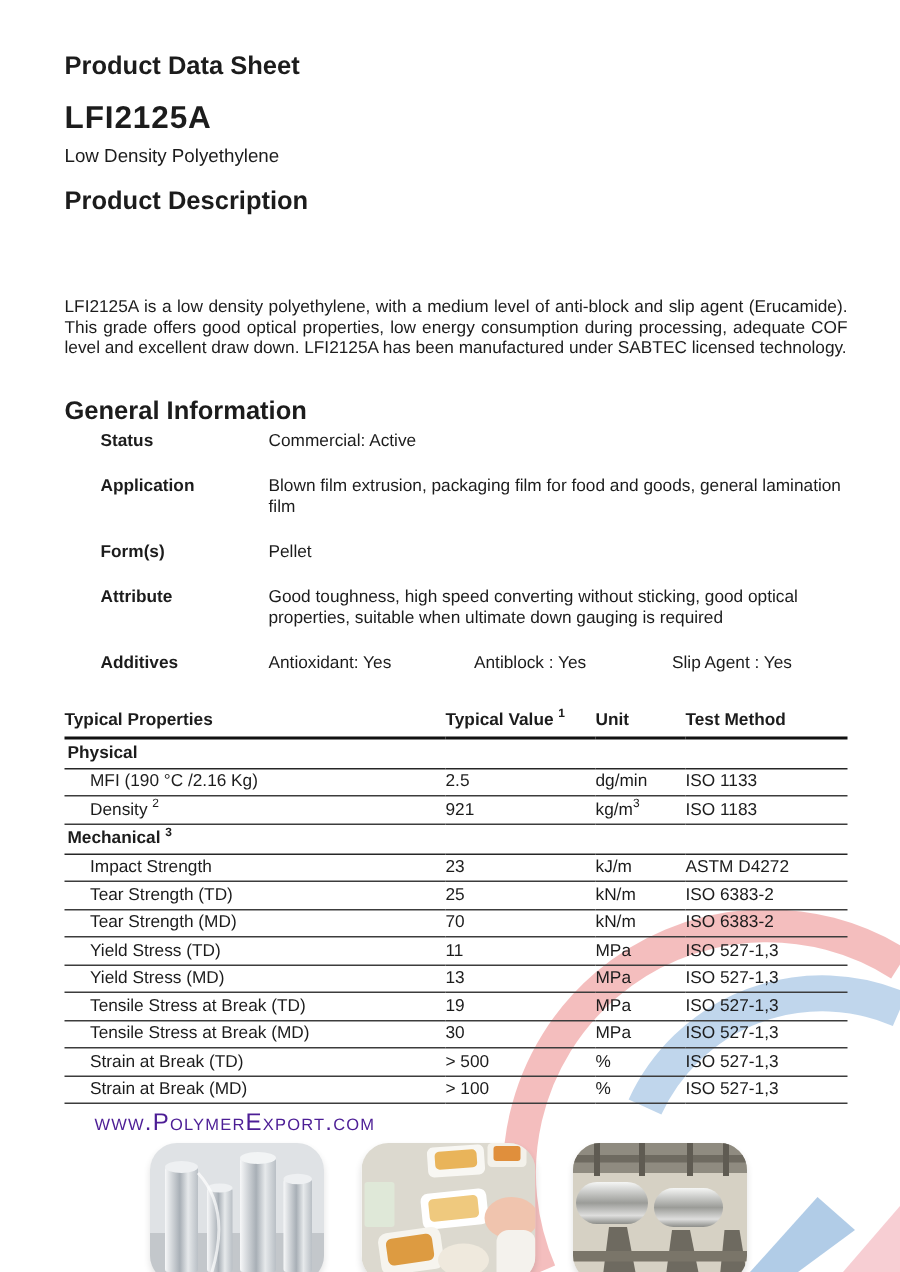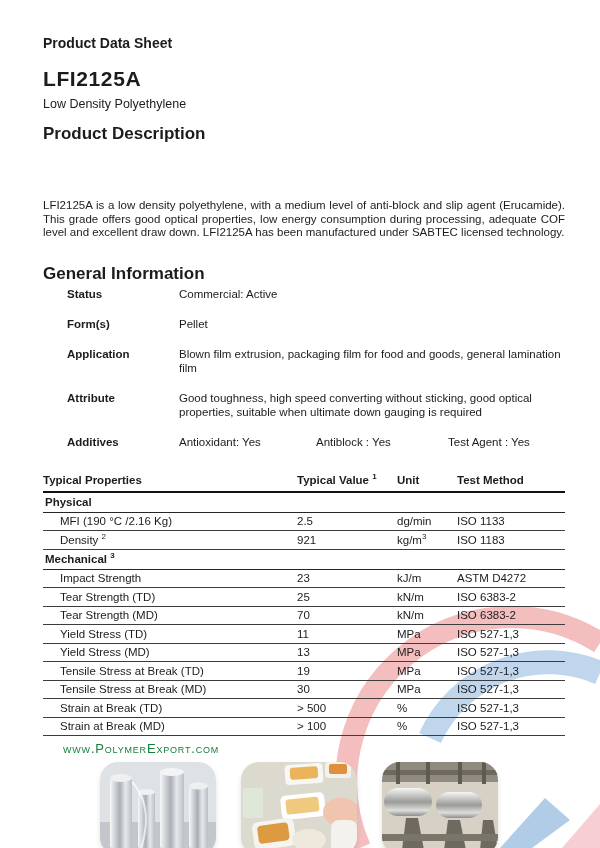--- a/index.html
+++ b/index.html
@@ -1,21 +1,21 @@
 <!DOCTYPE html>
 <html><head>
 <meta charset="utf-8">
 <style>
   html,body{margin:0;padding:0;background:#fff;}
   .page{
     position:relative;width:600px;height:848px;background:#ffffff;
     font-family:"Liberation Sans", sans-serif;color:#1c1c1c;overflow:hidden;
   }
   .content{position:relative;z-index:1;padding:36px 35px 0 43px;}
-  .doc-label{font-size:14px;font-weight:bold;line-height:15px;}
+  .doc-label{font-size:17px;font-weight:bold;line-height:15px;}
   .product-code{font-size:21px;font-weight:bold;line-height:22px;margin-top:17px;letter-spacing:0.6px;}
   .product-type{font-size:12.5px;line-height:15px;margin-top:7px;}
   .section-heading{font-size:17px;font-weight:bold;line-height:15px;}
   .desc-heading{margin-top:14px;}
   .description{margin-top:58px;font-size:11.5px;line-height:13.5px;text-align:justify;}
   .gi-heading{margin-top:26px;}
   .info-rows{margin-top:6px;}
   .info-row{display:flex;margin-bottom:16px;font-size:11.5px;line-height:14px;margin-left:24px;}
   .info-label{width:112px;flex-shrink:0;font-weight:bold;}
   .info-value{flex:1;}
@@ -27,21 +27,21 @@
   table.props{margin-top:20px;width:522px;border-collapse:collapse;font-size:11.5px;}
   table.props th,table.props td{padding:0;line-height:14px;vertical-align:middle;margin-left:44px;}
   tr.head th{height:22px;border-bottom:2px solid #111;font-weight:bold;}
   th.c-prop{text-align:left;}
   .c-val,.c-unit,.c-method{text-align:left;}
   tr.section td{height:19px;font-weight:bold;border-bottom:1.5px solid #262626;padding-left:2px;}
   tr.data td{height:17.5px;border-bottom:1.5px solid #3c3c3c;}
   tr.data td.c-prop{padding-left:17px;}
   sup{font-size:8px;line-height:0;}
   .website{
-    margin-top:6px;padding-left:20px;font-size:13px;line-height:14px;color:#15803d;
+    margin-top:6px;padding-left:20px;font-size:16px;line-height:14px;color:#4c1d95;
     font-variant:small-caps;letter-spacing:0.8px;font-weight:500;
   }
   .photos{display:flex;gap:25px;margin-top:6px;padding-left:57px;}
   .photo{width:116px;height:93px;border-radius:18px;overflow:hidden;flex-shrink:0;
     box-shadow:0 3px 5px rgba(0,0,0,0.12);}
   .photo svg{display:block;}
   .watermark{position:absolute;right:0;bottom:0;width:300px;height:300px;z-index:0;}
 </style>
 </head>
 <body>
@@ -66,37 +66,37 @@
     <div class="description">LFI2125A is a low density polyethylene, with a medium level of anti-block and slip agent (Erucamide). This grade offers good optical properties, low energy consumption during processing, adequate COF level and excellent draw down. LFI2125A has been manufactured under SABTEC licensed technology.</div>
 
     <div class="section-heading gi-heading">General Information</div>
 
     <div class="info-rows">
       <div class="info-row">
         <div class="info-label">Status</div>
         <div class="info-value">Commercial: Active</div>
       </div>
       <div class="info-row">
+        <div class="info-label">Application</div>
+        <div class="info-value">Blown film extrusion, packaging film for food and goods, general lamination film</div>
+      </div>
+      <div class="info-row">
         <div class="info-label">Form(s)</div>
         <div class="info-value">Pellet</div>
-      </div>
-      <div class="info-row">
-        <div class="info-label">Application</div>
-        <div class="info-value">Blown film extrusion, packaging film for food and goods, general lamination film</div>
       </div>
       <div class="info-row">
         <div class="info-label">Attribute</div>
         <div class="info-value">Good toughness, high speed converting without sticking, good optical properties, suitable when ultimate down gauging is required</div>
       </div>
       <div class="info-row additives">
         <div class="info-label">Additives</div>
         <div class="additive-items">
           <span class="additive-0">Antioxidant: Yes</span>
           <span class="additive-1">Antiblock : Yes</span>
-          <span class="additive-2">Test Agent  : Yes</span>
+          <span class="additive-2">Slip Agent  : Yes</span>
         </div>
       </div>
     </div>
 
     <table class="props">
       <colgroup>
           <col style="width:254px">
           <col style="width:100px">
           <col style="width:60px">
           <col style="width:108px">

